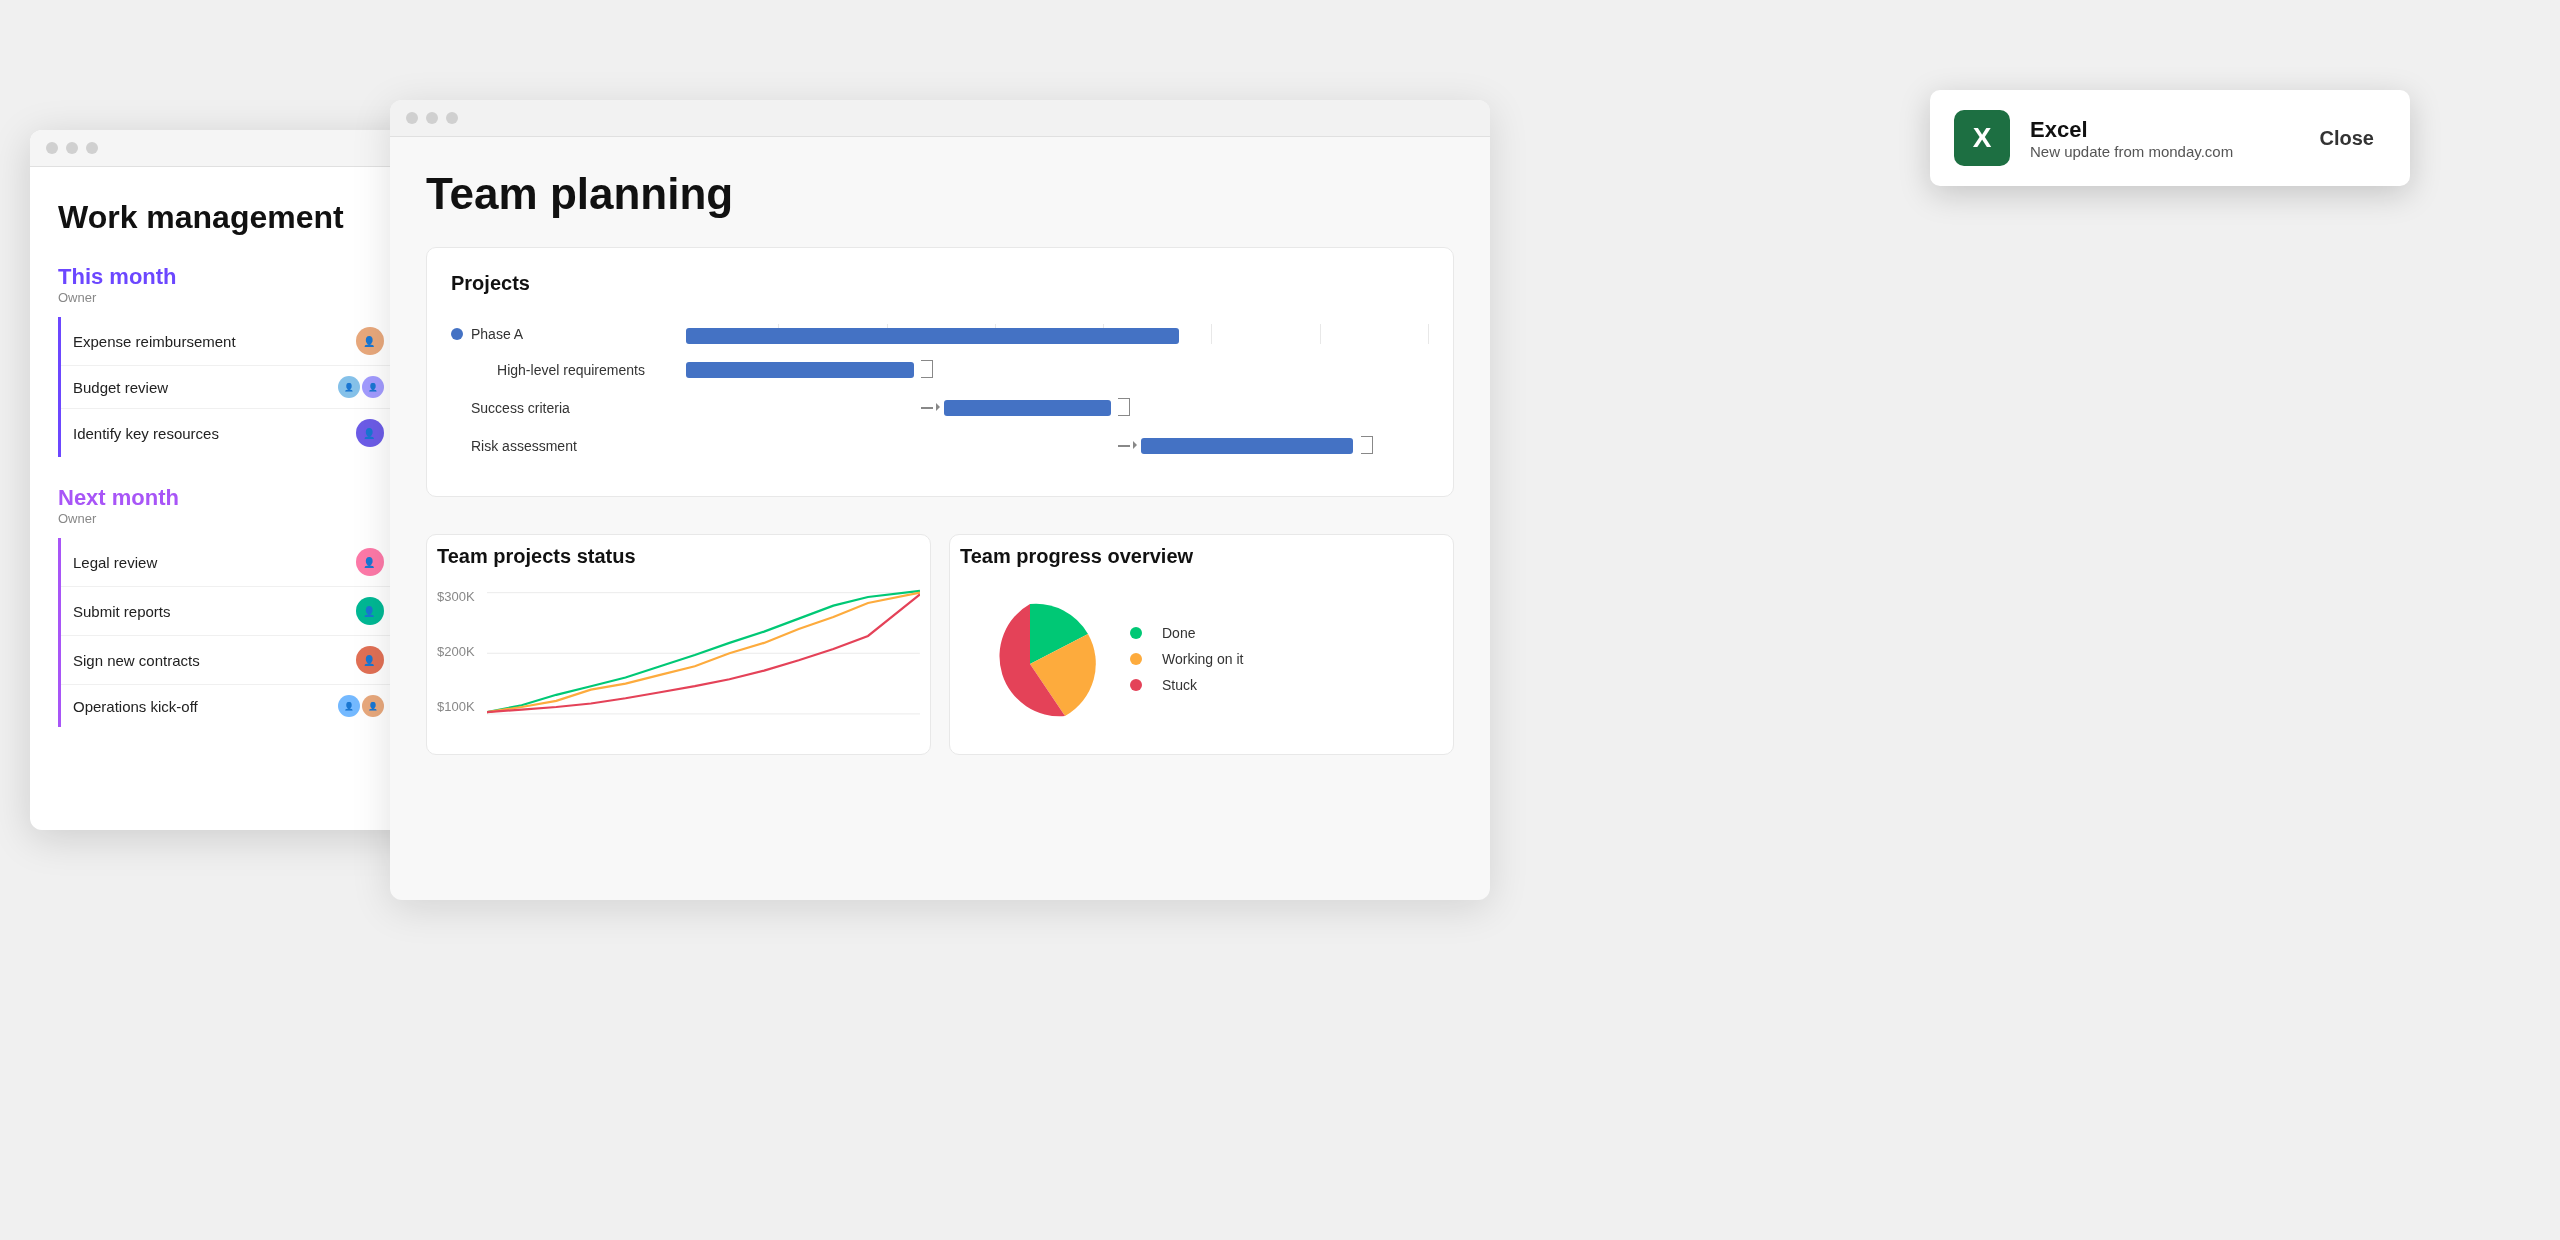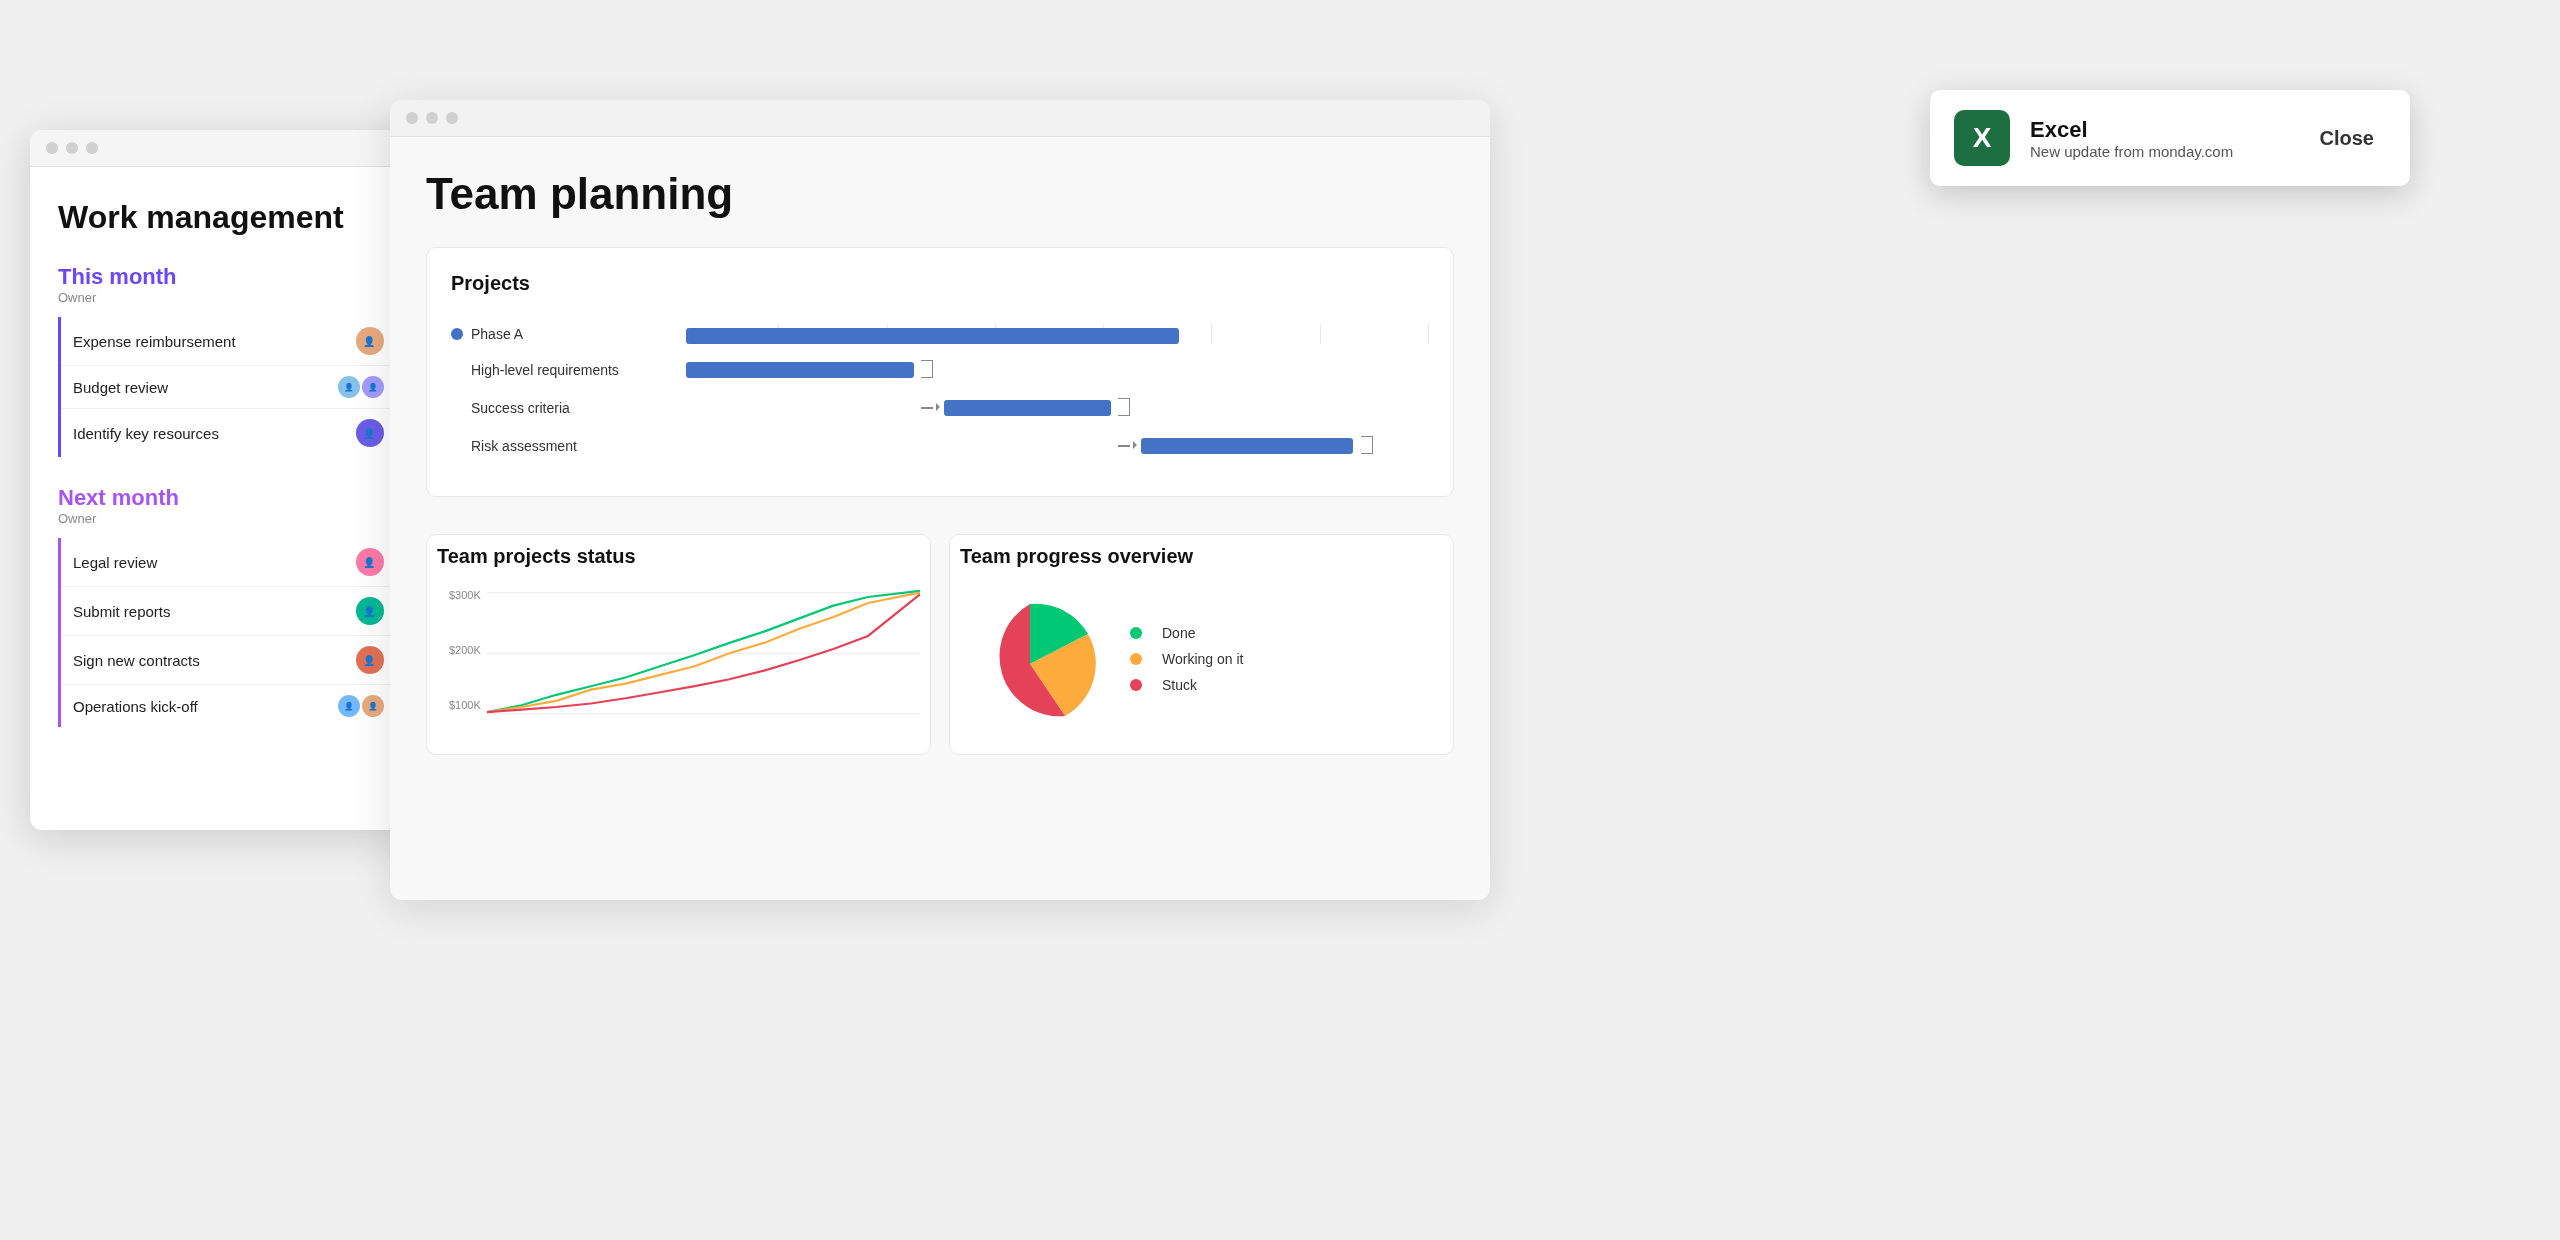--- a/index.html
+++ b/index.html
@@ -218,22 +218,22 @@
       margin-bottom: 16px;
     }
 
     
     .chart-area {
       position: relative;
       height: 160px;
     }
     .y-axis-label {
       position: absolute;
-      left: 12px;
-      font-size: 11px;
+      left: 0;
+      font-size: 13px;
       color: #888;
       text-align: right;
     }
     .chart-svg {
       position: absolute;
       left: 50px;
       top: 0;
       right: 0;
       bottom: 0;
     }
@@ -425,21 +425,21 @@
               <div class="grid-col"></div>
                 <div class="grid-col"></div>
                 <div class="grid-col"></div>
               <div class="grid-col"></div>
             </div>
             <div class="gantt-bar" style="left:2%;width:65%;background:#4472c4;"></div>
           </div>
         </div>
 
         <div class="gantt-row">
-          <div class="gantt-label" style="padding-left:20px;">
+          <div class="gantt-label" style="padding-left:20px;justify-content:center;">
             <span>High-level requirements</span>
           </div>
           <div class="gantt-chart-area" style="height:24px;position:relative;">
             <div class="gantt-bar" style="left:2%;width:30%;"></div>
 
             <div style="position:absolute;left:33%;top:2px;width:12px;height:18px;border:1.5px solid #888;border-left:none;"></div>
           </div>
         </div>
 
         <div class="gantt-row">

